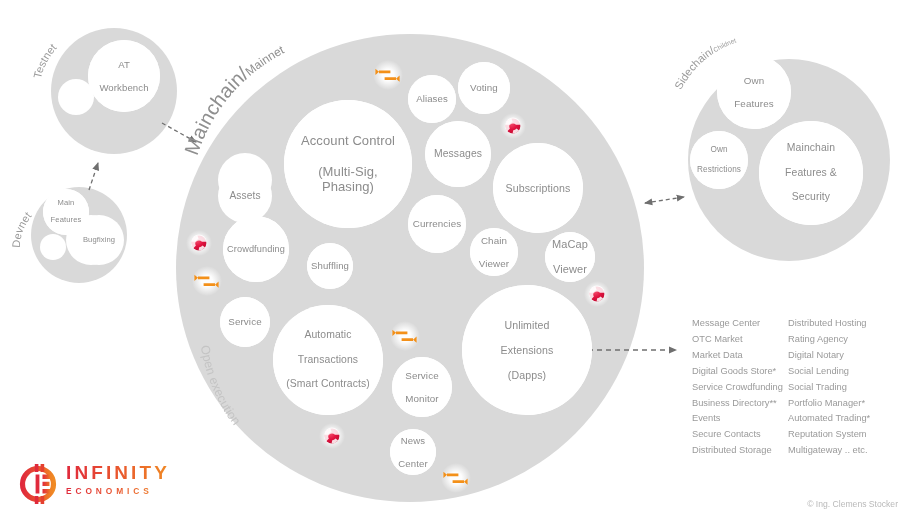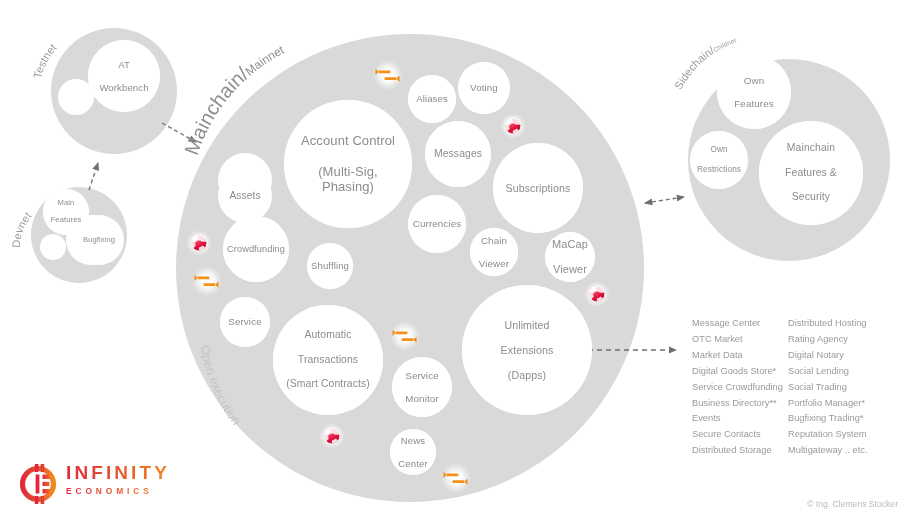--- a/index.html
+++ b/index.html
@@ -306,21 +306,21 @@
     <div>Rating Agency</div>
     <div>Market Data</div>
     <div>Digital Notary</div>
     <div>Digital Goods Store*</div>
     <div>Social Lending</div>
     <div>Service Crowdfunding</div>
     <div>Social Trading</div>
     <div>Business Directory**</div>
     <div>Portfolio Manager*</div>
     <div>Events</div>
-    <div>Bugfixing Trading*</div>
+    <div>Automated Trading*</div>
     <div>Secure Contacts</div>
     <div>Reputation System</div>
     <div>Distributed Storage</div>
     <div>Multigateway .. etc.</div>
   </div>
 
   <div class="logo-wrap">
     <div class="logo-text">
       <div class="logo-name">INFINITY</div>
       <div class="logo-sub">ECONOMICS</div>

